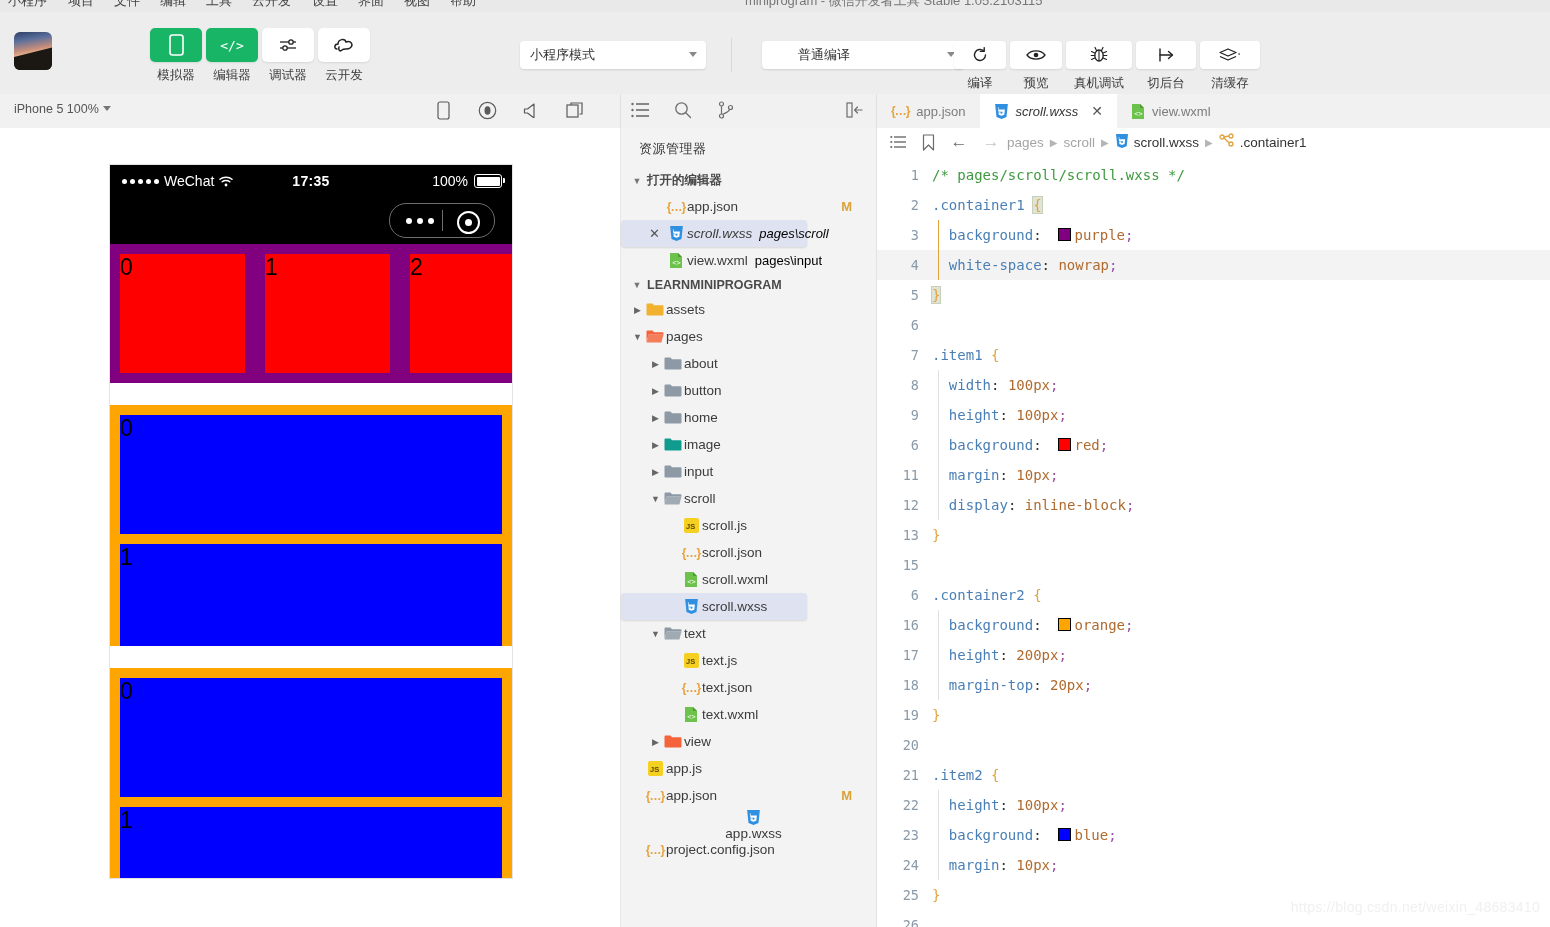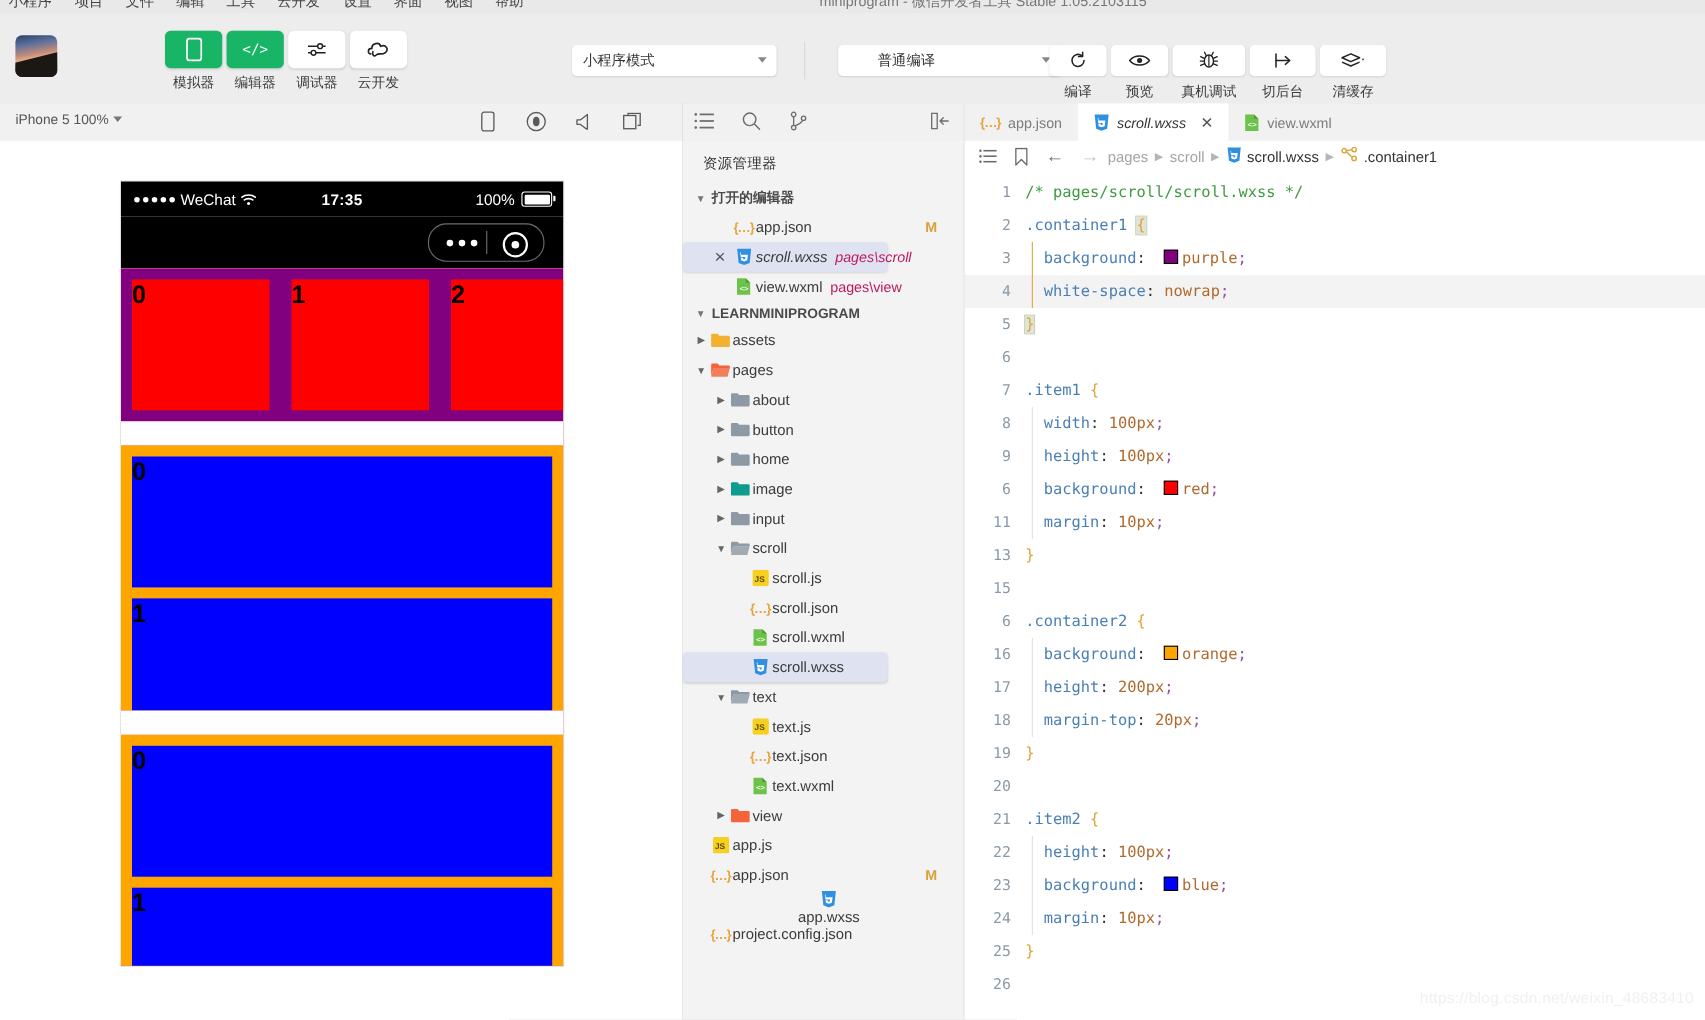--- a/index.html
+++ b/index.html
@@ -120,21 +120,21 @@
   .capsule{
     position:absolute;right:17px;top:6px;width:104px;height:33px;border-radius:17px;
     border:1px solid #6d6d6d;display:flex;align-items:center;
   }
   .capsule .threedots{display:flex;gap:5px;margin-left:16px;}
   .capsule .threedots i{width:6px;height:6px;border-radius:50%;background:#fff;display:block;}
   .capsule .cdiv{position:absolute;left:52px;top:6px;width:1px;height:21px;background:#6d6d6d;}
   .capsule .target{position:absolute;right:14px;top:7px;width:19px;height:19px;border-radius:50%;border:2px solid #fff;display:flex;align-items:center;justify-content:center;}
   .capsule .target i{width:7px;height:7px;border-radius:50%;background:#fff;display:block;}
 
-  .screen{height:634px;background:#ec4899;overflow:hidden;position:relative;font-weight:bold;}
+  .screen{height:634px;background:#c4b5fd;overflow:hidden;position:relative;}
   .container1{
     background:#800080;white-space:nowrap;overflow:hidden;
     height:139px;box-sizing:border-box;font-size:0;
   }
   .item1{
     display:inline-block;width:125px;height:119px;background:#ff0000;margin:10px;
     font-size:23px;color:#000;line-height:26px;box-sizing:border-box;
     font-family:"Liberation Sans",sans-serif;
   }
   .gap{height:22px;background:#fff;}
@@ -154,21 +154,21 @@
   }
   .exp-sec .tw{width:12px;text-align:center;color:#777;font-size:9px;}
   .row{
     display:flex;align-items:center;height:27px;padding-left:10px;font-size:13.5px;color:#3b3b3b;
     position:relative;cursor:default;
   }
   .row.sel{background:#dfe3f1;}
   .row .tw{width:13px;text-align:center;color:#666;font-size:9px;flex:none;}
   .row .ico{width:22px;flex:none;display:flex;align-items:center;justify-content:center;}
   .row .nm{white-space:nowrap;}
-  .row .sub{margin-left:7px;color:#be185d;font-size:13px;}
+  .row .sub{margin-left:7px;color:#000000;font-size:13px;}
   .row .mflag{position:absolute;right:24px;color:#d9a23a;font-size:13px;font-weight:600;}
   .row .closex{position:absolute;left:28px;color:#555;font-size:13px;}
   .row.italic .nm{font-style:italic;}
   .row.italic .sub{font-style:italic;}
 
   
   .ic-json{color:#e8a33d;font-size:12px;font-weight:700;letter-spacing:-1px;}
 
   
   .editor{position:absolute;left:877px;top:128px;width:673px;height:799px;background:#fff;}
@@ -511,21 +511,21 @@
           <span class="ico">
             <span style="display: inline-flex; align-items: center; justify-content: center;">
               <svg width="14" height="17" viewBox="0 0 14 17">
                 <path d="M1 1 L9 1 L13 5 L13 16 L1 16 Z" fill="#6cc24a"></path>
                 <path d="M9 1 L13 5 L9 5 Z" fill="#4e9c33"></path>
                 <text x="3.2" y="12.5" font-size="7" fill="#fff" font-family="monospace">&lt;&gt;</text>
               </svg>
             </span>
           </span>
           <span class="nm">view.wxml</span>
-          <span class="sub">pages\view</span>
+          <span class="sub">pages\input</span>
         </div>
       </div>
     <div class="exp-sec">
       <span class="tw">▼</span>
       <span>LEARNMINIPROGRAM</span>
     </div>
     <div id="tree-host">
         <div class="row" style="padding-left: 10px;">
           <span class="tw">▶</span>
           <span class="ico">
@@ -847,20 +847,25 @@
           <span class="gut">6</span>
           <span class="guide"></span>
           <span class="ctext"><span class="">  </span><span class="k-prop">background</span><span class="">:  </span><span class="swatch" style="background: rgb(255, 0, 0);"></span><span class="k-val">red</span><span class="k-semi">;</span></span>
         </div>
         <div class="cline">
           <span class="gut">11</span>
           <span class="guide"></span>
           <span class="ctext"><span class="">  </span><span class="k-prop">margin</span><span class="">: </span><span class="k-num">10px</span><span class="k-semi">;</span></span>
         </div>
         <div class="cline">
+          <span class="gut">12</span>
+          <span class="guide"></span>
+          <span class="ctext"><span class="">  </span><span class="k-prop">display</span><span class="">: </span><span class="k-val">inline-block</span><span class="k-semi">;</span></span>
+        </div>
+        <div class="cline">
           <span class="gut">13</span>
           <span class="ctext"><span class="k-brace">}</span></span>
         </div>
         <div class="cline">
           <span class="gut">15</span>
           <span class="ctext"></span>
         </div>
         <div class="cline">
           <span class="gut">6</span>
           <span class="ctext"><span class="k-sel">.container2 </span><span class="k-brace">{</span></span>

